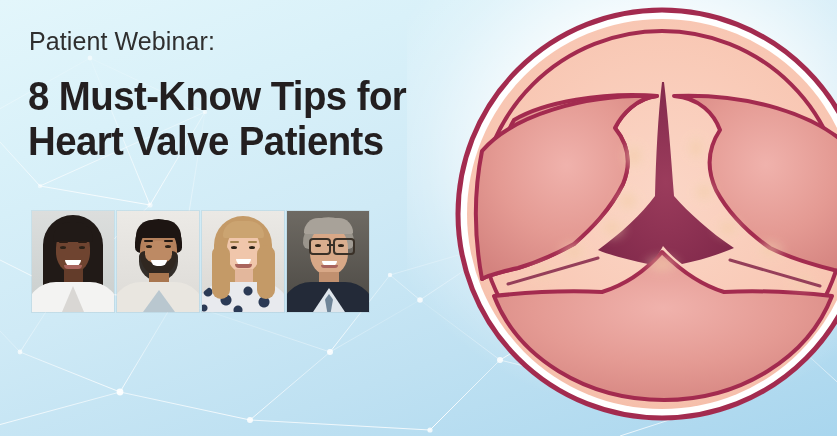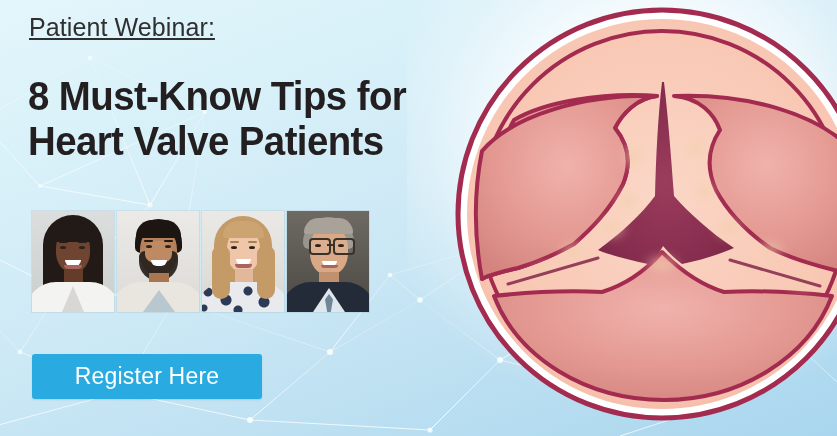--- a/index.html
+++ b/index.html
@@ -16,25 +16,24 @@
   #net{position:absolute;inset:0;width:837px;height:436px;pointer-events:none;}
   
   #rightwash{
     position:absolute;right:0;top:0;width:430px;height:436px;
     background:radial-gradient(ellipse 330px 300px at 250px 150px,rgba(255,255,255,0.97) 0%,rgba(255,255,255,0.85) 42%,rgba(255,255,255,0.25) 70%,rgba(255,255,255,0) 88%);
     pointer-events:none;
   }
 
   
   #eyebrow{
-    position:absolute;left:29px;top:13px;
+    position:absolute;left:29px;top:27px;
     font-size:25px;letter-spacing:.1px;color:#2f2f2f;
     font-family:"Liberation Sans", sans-serif;font-weight:400;
     white-space:nowrap;
-    text-decoration:underline;
   }
   #headline{
     position:absolute;left:28px;top:74px;width:450px;
     color:#231f20;font-weight:700;font-size:40px;line-height:1.12;
     letter-spacing:-0.6px;white-space:nowrap;
     font-family:"Liberation Sans Narrow","Liberation Sans", sans-serif;
     transform:scaleX(0.96);transform-origin:left top;
   }
   #headline .hl-line{display:block;}
 
@@ -312,15 +311,14 @@
       <div class="mouth" style="left:35px;top:50px;width:15px;height:5px;"></div>
       <div class="lip" style="left:34px;top:54px;width:17px;height:3px;"></div>
       <div class="neck" style="left:32px;top:61px;width:20px;height:14px;background:#c1906f;"></div>
       <div class="body" style="background:#232a38;"></div>
       <div class="collar" style="left:26px;bottom:0;width:32px;height:24px;background:#dfe6ec;clip-path:polygon(50% 0,100% 100%,0 100%);"></div>
       <div class="tie" style="left:38px;bottom:0;width:8px;height:18px;background:#6f8598;clip-path:polygon(50% 0,100% 30%,72% 100%,28% 100%,0 30%);"></div>
     </div>
 
   </div>
 
-  <button id="cta">Register Here</button>
 
 </div>
 
 </body></html>

